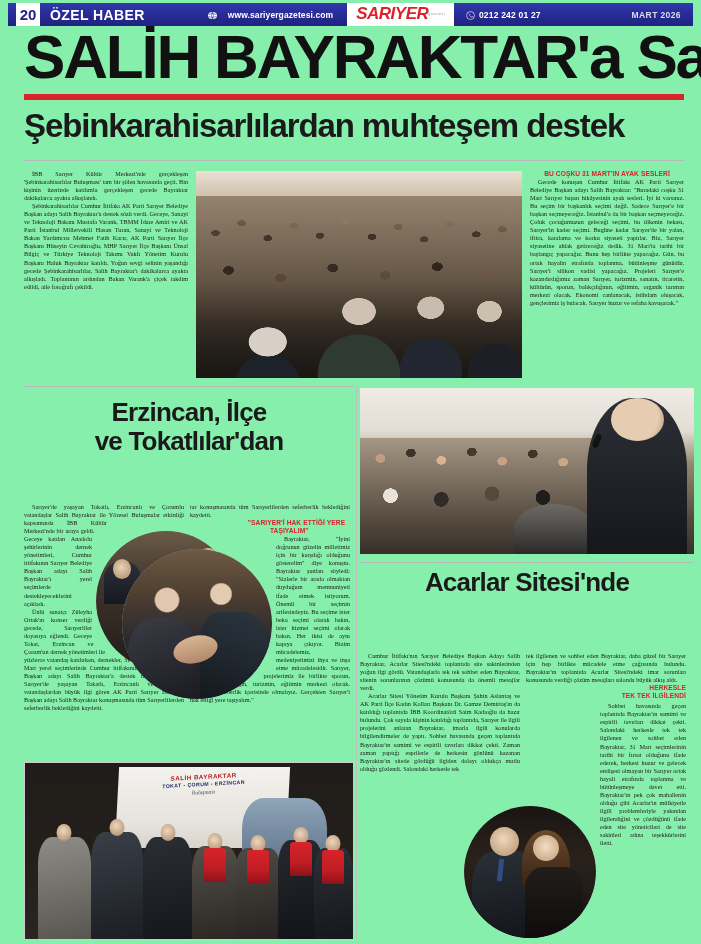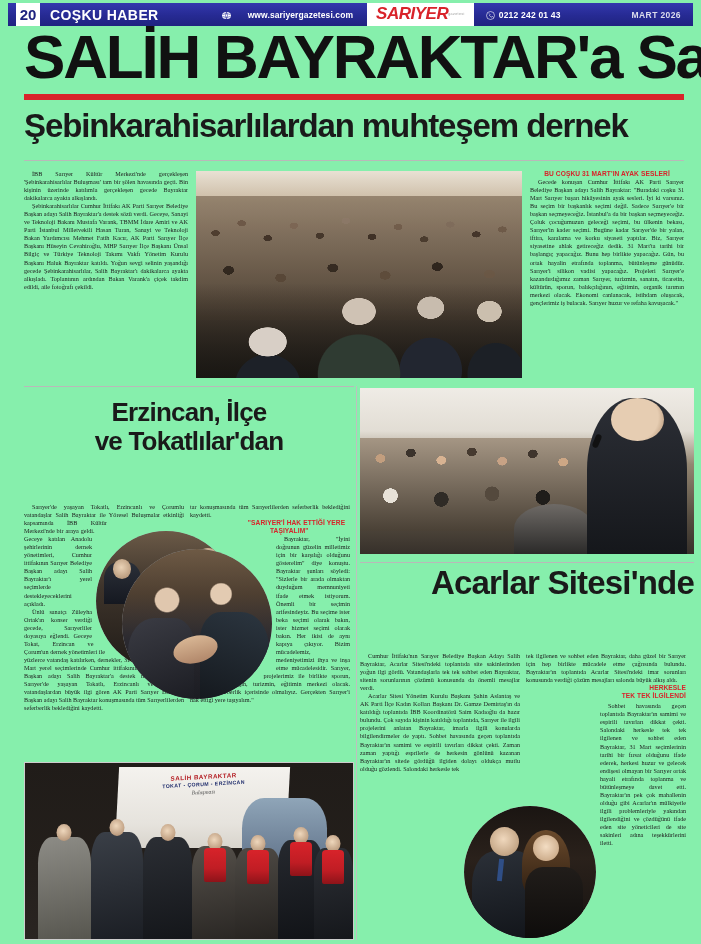--- a/index.html
+++ b/index.html
@@ -29,21 +29,21 @@
   .page-num {
     font-family:"Liberation Sans", sans-serif;
     font-weight:bold; font-size:15px; color:#1f2380; line-height:1;
   }
   .ozel-haber {
     font-family:"Liberation Sans", sans-serif;
     font-weight:bold; font-size:14px; color:#fff;
     letter-spacing:.4px; margin-left:10px;
   }
   .mh-web {
-    display:flex; align-items:center; gap:16px;
+    display:flex; align-items:center; gap:10px;
     margin-left:62px;
   }
   .mh-web .wtext {
     font-family:"Liberation Sans", sans-serif;
     font-size:8.5px; font-weight:bold; color:#fff; letter-spacing:.1px;
   }
   .logo-box {
     margin-left:14px; background:#ffffff; height:23px;
     padding:0 9px; display:flex; flex-direction:row;
     align-items:center; justify-content:center;
@@ -284,36 +284,36 @@
   
   .sec-title2 {
     position:absolute; left:24px; top:398px; width:330px;
     font-family:"Liberation Sans", sans-serif;
     font-weight:bold; font-size:26px; line-height:29px;
     letter-spacing:-.8px; text-align:center; color:#1a1a1a;
   }
   .sec-title3 {
     position:absolute; left:360px; top:568px; width:334px;
     font-family:"Liberation Sans", sans-serif;
-    font-weight:bold; font-size:33px; line-height:29px;
-    letter-spacing:-.8px; text-align:right; color:#1a1a1a;
+    font-weight:bold; font-size:26px; line-height:29px;
+    letter-spacing:-.8px; text-align:center; color:#1a1a1a;
   }
   .vline { position:absolute; width:1px; background:#bfbfbf; }
   .wrap-right { float:right; shape-outside:circle(50%); }
 </style>
 </head>
 <body>
 
 <div class="page">
 
   <div class="masthead">
     <div class="page-num-box">
       <span class="page-num">20</span>
     </div>
-    <span class="ozel-haber">COŞKU HABER</span>
+    <span class="ozel-haber">ÖZEL HABER</span>
 
     <span class="mh-web">
       <span class="ico">
         <svg width="11" height="9" viewBox="0 0 22 18">
           <ellipse cx="11" cy="9" rx="9" ry="7" fill="#ffffff"></ellipse>
           <path d="M3 7 Q11 3 19 7 M3 11 Q11 15 19 11 M11 2 Q7 9 11 16 M11 2 Q15 9 11 16" stroke="#2b2f9e" stroke-width="1.2" fill="none"></path>
         </svg>
       </span>
       <span class="wtext">www.sariyergazetesi.com</span>
     </span>
@@ -323,30 +323,30 @@
       <span class="logo-sub">gazetesi</span>
     </span>
 
     <span class="mh-phone">
       <span class="ico">
         <svg width="9" height="9" viewBox="0 0 18 18">
           <circle cx="9" cy="9" r="8" fill="none" stroke="#fff" stroke-width="1.2"></circle>
           <path d="M6 5 L8 7 L7 9 Q9 12 11 12 L13 11 L15 13" stroke="#fff" stroke-width="1.3" fill="none"></path>
         </svg>
       </span>
-      <span class="ptext">0212 242 01 43</span>
+      <span class="ptext">0212 242 01 27</span>
     </span>
 
     <span class="mh-date">MART 2026</span>
   </div>
 
   <div class="main-headline">SALİH BAYRAKTAR'a Sarıyer</div>
   <div class="hl-rule"></div>
 
-  <div class="sec1-title">Şebinkarahisarlılardan muhteşem dernek</div>
+  <div class="sec1-title">Şebinkarahisarlılardan muhteşem destek</div>
   <div class="rule-thin" style="left:24px; top:160px; width:660px;"></div>
 
   <div class="col" style="left:24px; top:170px; width:164px; height:208px;">
     <p>İBB Sarıyer Kültür Merkezi'nde gerçekleşen 'Şebinkarahisarlılar Buluşması' tam bir şölen havasında geçti. Bin kişinin üzerinde katılımla gerçekleşen gecede Bayraktar dakikalarca ayakta alkışlandı.</p>
     <p>Şebinkarahisarlılar Cumhur İttifakı AK Parti Sarıyer Belediye Başkan adayı Salih Bayraktar'a destek sözü verdi. Geceye, Sanayi ve Teknoloji Bakanı Mustafa Varank, TBMM İdare Amiri ve AK Parti İstanbul Milletvekili Hasan Turan, Sanayi ve Teknoloji Bakan Yardımcısı Mehmet Fatih Kacır, AK Parti Sarıyer İlçe Başkanı Hüseyin Cevahiroğlu, MHP Sarıyer İlçe Başkanı Ünsal Bilgiç ve Türkiye Teknoloji Takımı Vakfı Yönetim Kurulu Başkanı Haluk Bayraktar katıldı. Yoğun sevgi selinin yaşandığı gecede Şebinkarahisarlılar, Salih Bayraktar'ı dakikalarca ayakta alkışladı. Toplantının ardından Bakan Varank'a çiçek takdim edildi, aile fotoğrafı çekildi.</p>
   </div>
 
   <div class="photo ph1">
     <div class="hall-wall"></div>
     <div class="ceiling"></div>

